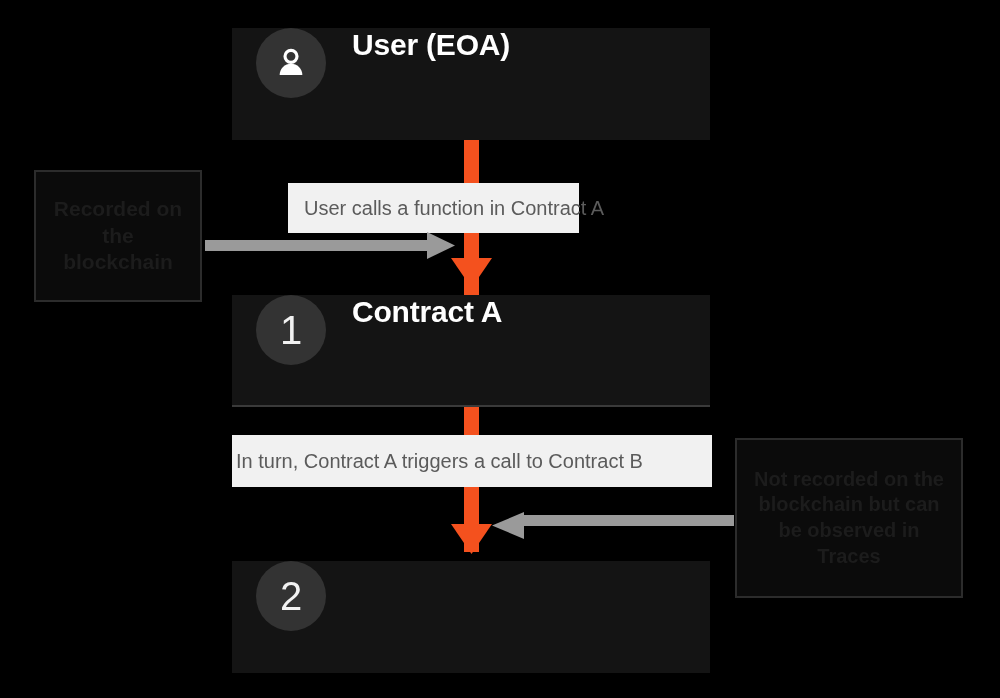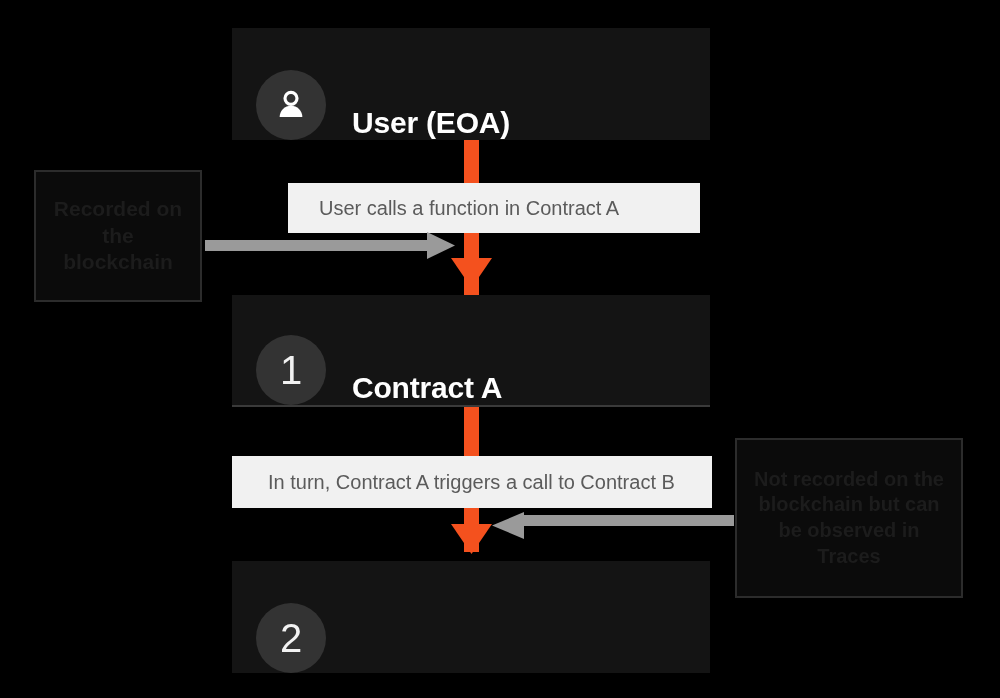--- a/index.html
+++ b/index.html
@@ -24,21 +24,21 @@
   }
 
   
   .node {
     position: absolute;
     left: 232px;
     width: 478px;
     height: 112px;
     background: #141414;
     display: flex;
-    align-items: flex-end;
+    align-items: flex-start;
     box-sizing: border-box;
     padding-left: 24px;
     z-index: 3;
   }
   .node.with-rule {
     border-bottom: 2px solid #3a3a3a;
   }
   #node-user     { top: 28px; }
   #node-contract-a { top: 295px; }
   #node-contract-b { top: 561px; }
@@ -77,30 +77,30 @@
     font-weight: 400;
     display: flex;
     align-items: center;
     box-sizing: border-box;
     z-index: 4;
     white-space: nowrap;
   }
   #caption-1 {
     left: 288px;
     top: 183px;
-    width: 412px;
+    width: 291px;
     height: 50px;
-    padding-left: 31px;
+    padding-left: 16px;
   }
   #caption-2 {
     left: 232px;
-    top: 456px;
+    top: 435px;
     width: 480px;
     height: 52px;
-    padding-left: 36px;
+    padding-left: 4px;
   }
 
   
   .annotation {
     position: absolute;
     background: #0b0b0b;
     border: 2px solid #2c2c2c;
     color: #1c1c1c;
     font-weight: 700;
     text-align: center;

